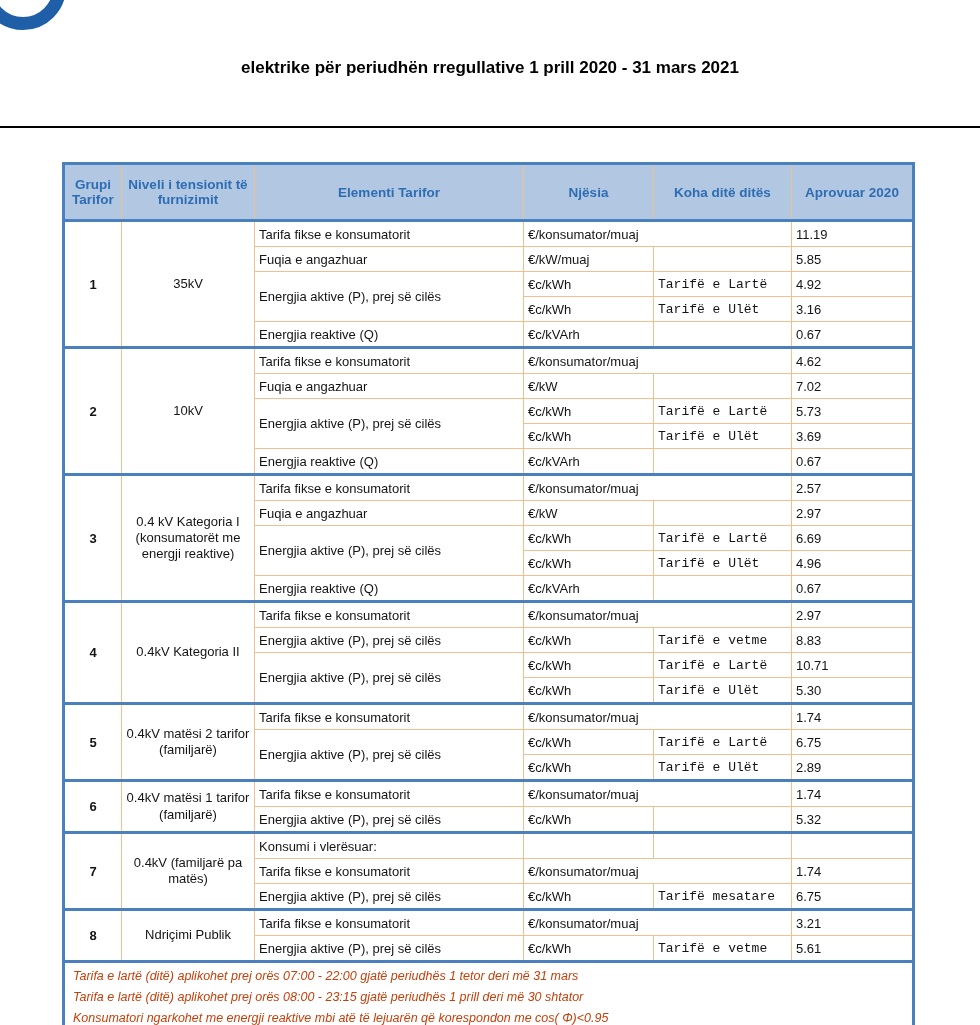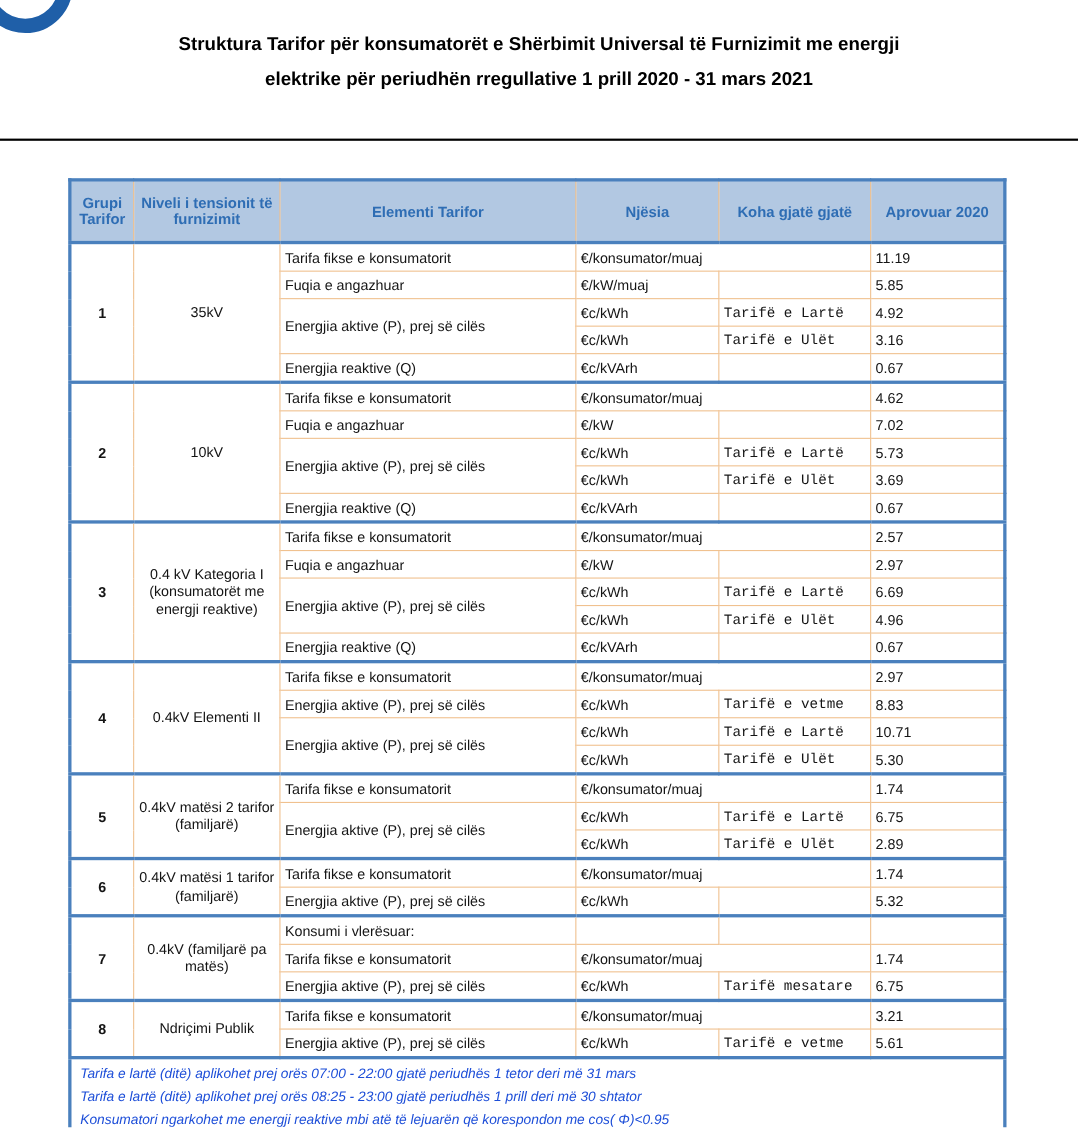--- a/index.html
+++ b/index.html
@@ -25,21 +25,21 @@
   .title {
     position: absolute;
     top: 30px;
     left: 0;
     right: 0;
     text-align: center;
     font-weight: bold;
     font-size: 17px;
     color: #000000;
   }
-  .title .t2 { margin-top: 12px; }
+  .title .t2 { margin-top: 28px; }
   .title-divider {
     position: absolute;
     top: 126px;
     left: 0;
     width: 980px;
     height: 2px;
     background: #000000;
   }
   table.tariff {
     position: absolute;
@@ -79,54 +79,53 @@
   td.c-val  { text-align: left; }
   tfoot td.notes-cell {
     border-top: 3px solid #4a80bd;
     padding: 3px 8px 4px 8px;
     height: auto;
   }
   tfoot p {
     margin: 3px 0 7px 0;
     font-style: italic;
     font-size: 12.5px;
-    color: #1d4ed8;
+    color: #c2410c;
   }
   tfoot p:last-child { margin-bottom: 3px; }
 </style>
 </head>
 <body>
 
 <div class="page">
 
   <div class="logo-ring"></div>
 
   <div class="title">
-    <div class="t1">Struktura Tarifor për konsumatorët e Shërbimit Universal të Furnizimit me energji</div>
     <div class="t2">elektrike  për periudhën rregullative 1 prill 2020 - 31 mars 2021</div>
   </div>
 
   <div class="title-divider"></div>
 
   <table class="tariff">
     <colgroup>
       <col style="width:58px">
       <col style="width:133px">
       <col style="width:269px">
       <col style="width:130px">
       <col style="width:138px">
       <col style="width:122px">
     </colgroup>
     <thead>
       <tr>
         <th>Grupi Tarifor</th>
         <th>Niveli i tensionit të furnizimit</th>
         <th>Elementi Tarifor</th>
         <th>Njësia</th>
-        <th>Koha gjatë gjatë</th>
+        <th>Koha ditë ditës</th>
         <th>Aprovuar 2020</th>
       </tr>
     </thead>
     <tbody id="tariff-body">
         <tr class="group-start">
           <td class="c-num" rowspan="5">1</td>
           <td class="c-level" rowspan="5">35kV</td>
           <td class="c-el">Tarifa fikse e konsumatorit</td>
           <td class="c-unit" colspan="2">€/konsumator/muaj</td>
           <td class="c-val">11.19</td>
@@ -209,21 +208,21 @@
           <td class="c-val">4.96</td>
         </tr>
         <tr>
           <td class="c-el">Energjia reaktive (Q)</td>
           <td class="c-unit">€c/kVArh</td>
           <td class="c-time"></td>
           <td class="c-val">0.67</td>
         </tr>
         <tr class="group-start">
           <td class="c-num" rowspan="4">4</td>
-          <td class="c-level" rowspan="4">0.4kV Elementi II</td>
+          <td class="c-level" rowspan="4">0.4kV Kategoria II</td>
           <td class="c-el">Tarifa fikse e konsumatorit</td>
           <td class="c-unit" colspan="2">€/konsumator/muaj</td>
           <td class="c-val">2.97</td>
         </tr>
         <tr>
           <td class="c-el">Energjia aktive (P), prej së cilës</td>
           <td class="c-unit">€c/kWh</td>
           <td class="c-time">Tarifë e vetme</td>
           <td class="c-val">8.83</td>
         </tr>
@@ -299,20 +298,20 @@
           <td class="c-el">Energjia aktive (P), prej së cilës</td>
           <td class="c-unit">€c/kWh</td>
           <td class="c-time">Tarifë e vetme</td>
           <td class="c-val">5.61</td>
         </tr>
       </tbody>
     <tfoot>
       <tr>
         <td class="notes-cell" colspan="6">
           <p>Tarifa e lartë (ditë) aplikohet prej orës 07:00 - 22:00 gjatë periudhës 1 tetor  deri më 31 mars</p>
-          <p>Tarifa e lartë (ditë) aplikohet prej orës 08:25 - 23:00 gjatë periudhës 1 prill  deri më 30 shtator</p>
+          <p>Tarifa e lartë (ditë) aplikohet prej orës 08:00 - 23:15 gjatë periudhës 1 prill  deri më 30 shtator</p>
           <p>Konsumatori ngarkohet me energji reaktive mbi atë të lejuarën që korespondon me cos( Φ)&lt;0.95</p>
         </td>
       </tr>
     </tfoot>
   </table>
 
 </div>
 
 </body></html>

